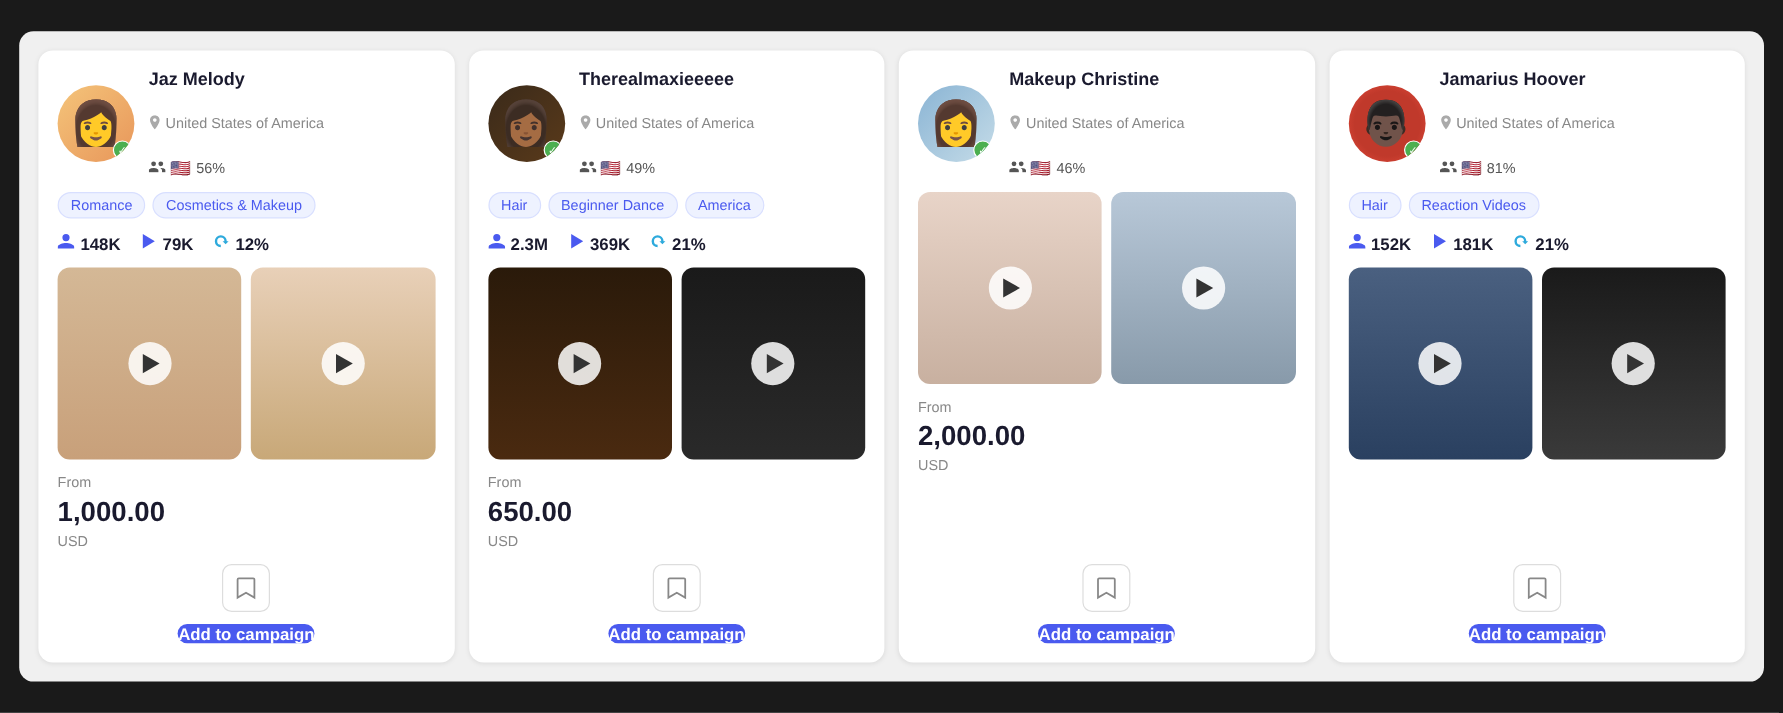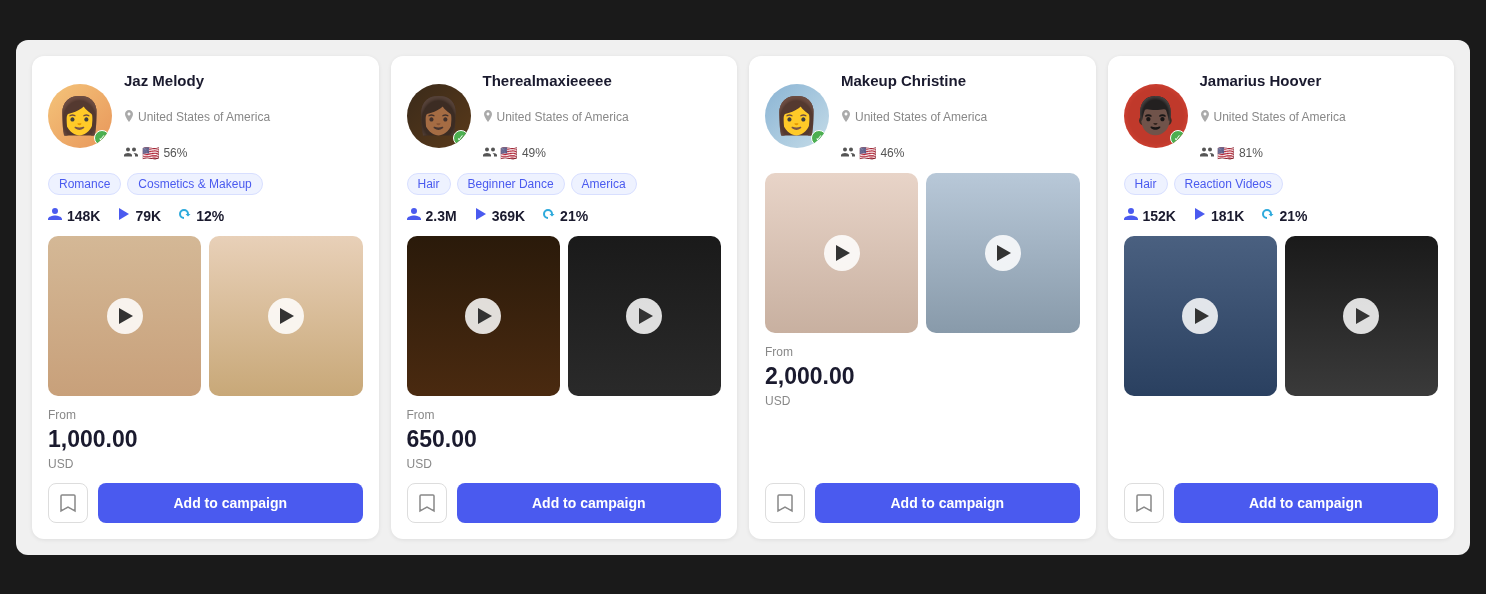--- a/index.html
+++ b/index.html
@@ -212,20 +212,21 @@
     .price-negotiate {
       font-size: 15px;
       color: #888;
       font-style: italic;
     }
     .card-footer {
       display: flex;
       gap: 10px;
       align-items: center;
       margin-top: auto;
+      flex-direction: column;
     }
     .bookmark-btn {
       width: 40px;
       height: 40px;
       border: 1.5px solid #ddd;
       border-radius: 8px;
       background: white;
       display: flex;
       align-items: center;
       justify-content: center;

